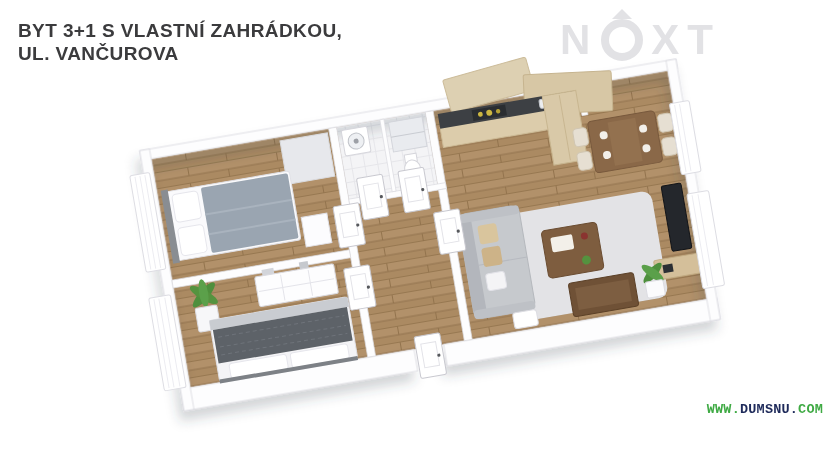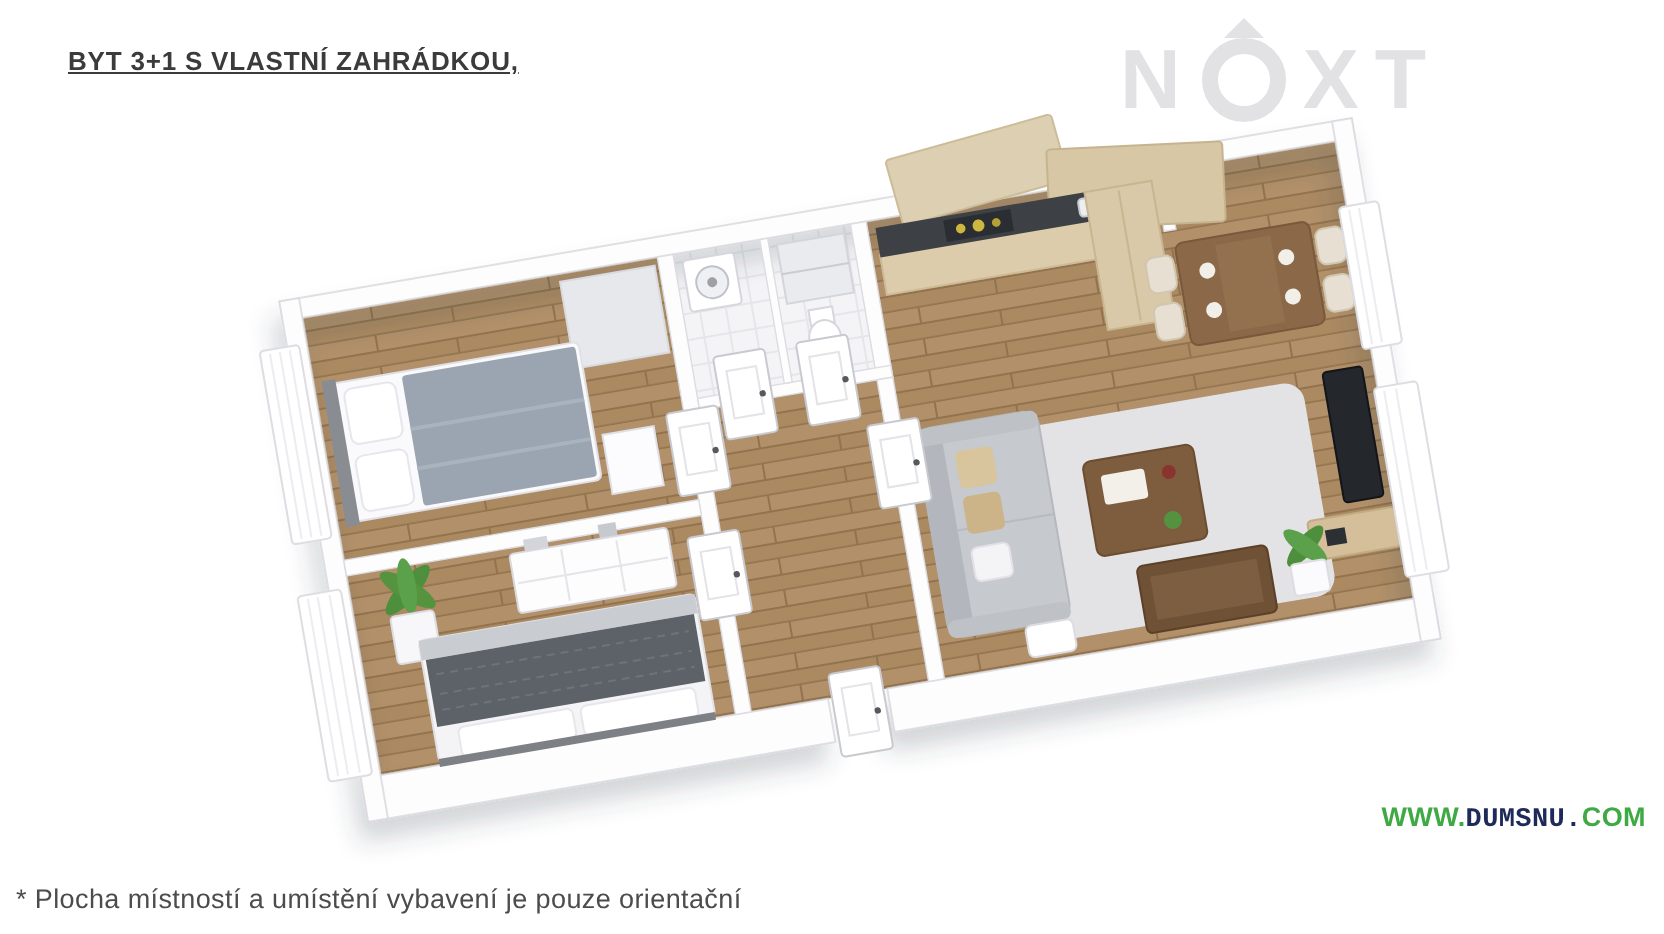--- a/index.html
+++ b/index.html
@@ -2,32 +2,32 @@
 <html><head>
 <meta charset="utf-8">
 <style>
   :root{
     --title:#3b3b3d; --wm:#e2e2e5; --green:#3faa44; --navy:#1e2a5a;
     --wall:#fdfdfe; --wallstroke:#d8d8de;
   }
   html,body{margin:0;padding:0;background:#ffffff;}
   .stage{position:relative;width:832px;height:467px;overflow:hidden;background:#ffffff;
          font-family:"Liberation Sans", sans-serif;}
-  .title{position:absolute;left:34px;top:19px;z-index:2;color:var(--title);
-         font-weight:700;font-size:13px;line-height:23px;letter-spacing:.4px;text-decoration:underline;}
+  .title{position:absolute;left:18px;top:19px;z-index:2;color:var(--title);
+         font-weight:700;font-size:19px;line-height:23px;letter-spacing:.4px;}
   .watermark{position:absolute;top:16px;left:560px;z-index:0;display:flex;align-items:center;
          gap:5px;font-weight:800;font-size:42px;color:var(--wm);letter-spacing:3px;}
   .logo-e{width:26px;height:26px;border:8.5px solid var(--wm);border-radius:50%;
          position:relative;margin:0 3px;}
   .logo-caret{position:absolute;top:-18px;left:50%;transform:translateX(-50%);
          width:0;height:0;border-left:10px solid transparent;border-right:10px solid transparent;
          border-bottom:10px solid var(--wm);}
   .plan{position:absolute;left:0;top:0;z-index:1;}
   .site-url{position:absolute;top:401px;right:9px;z-index:2;font-weight:700;font-size:13.5px;letter-spacing:.2px;}
-  .u-green{color:var(--green);} .u-navy{color:var(--navy);font-family:Liberation Mono, monospace;}
+  .u-green{color:var(--green);font-family:Liberation Mono, monospace;} .u-navy{color:var(--navy);font-family:Liberation Mono, monospace;}
   .disclaimer{position:absolute;left:8px;top:442px;z-index:2;font-size:13.5px;color:#4c4c4e;letter-spacing:.2px;}
 </style>
 </head>
 <body>
 
 <div class="stage">
 
   <div class="watermark">
     <span>N</span>
     <span class="logo-e">
@@ -219,21 +219,21 @@
         <path d="M693 148V216 M698 148V216" stroke="#ececf1" fill="none"></path>
         <rect x="690" y="238" width="22" height="96" rx="2"></rect>
         <path d="M695 240V332 M701 240V332" stroke="#ececf1" fill="none"></path>
       </g>
 
     </g>
   </svg>
 
   <div class="title">
     <div>BYT 3+1 S VLASTNÍ ZAHRÁDKOU,</div>
+    <div>UL. VANČUROVA</div>
   </div>
 
   <div class="site-url">
     <span class="u-green">WWW.</span><span class="u-navy">DUMSNU.</span><span class="u-green">COM</span>
   </div>
 
-  <div class="disclaimer">* Plocha místností a umístění vybavení je pouze orientační</div>
 
 </div>
 
 </body></html>

